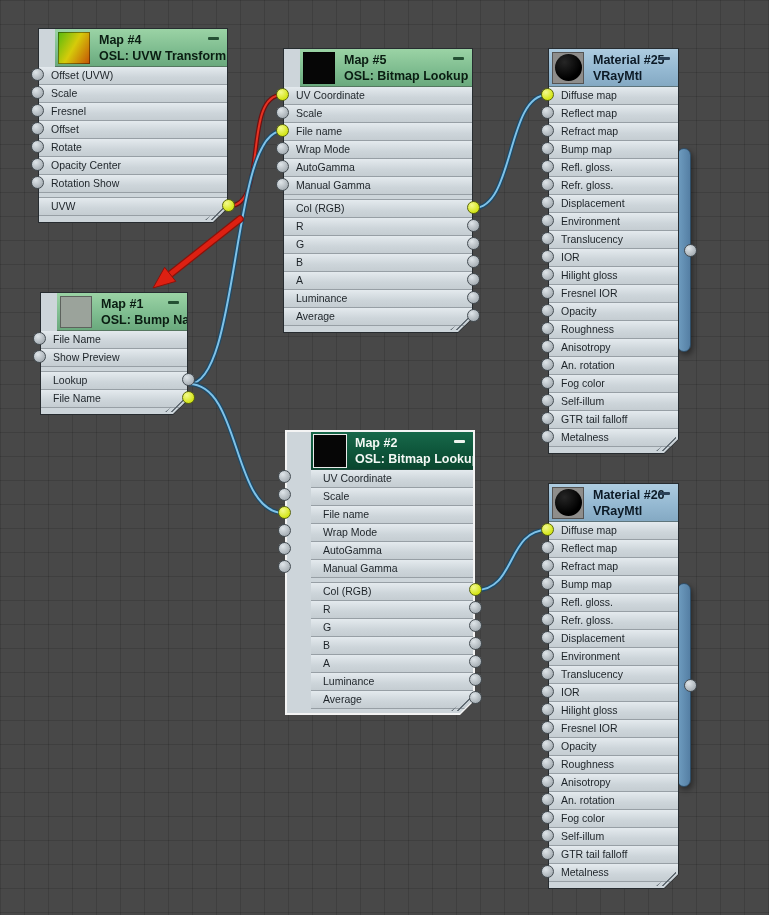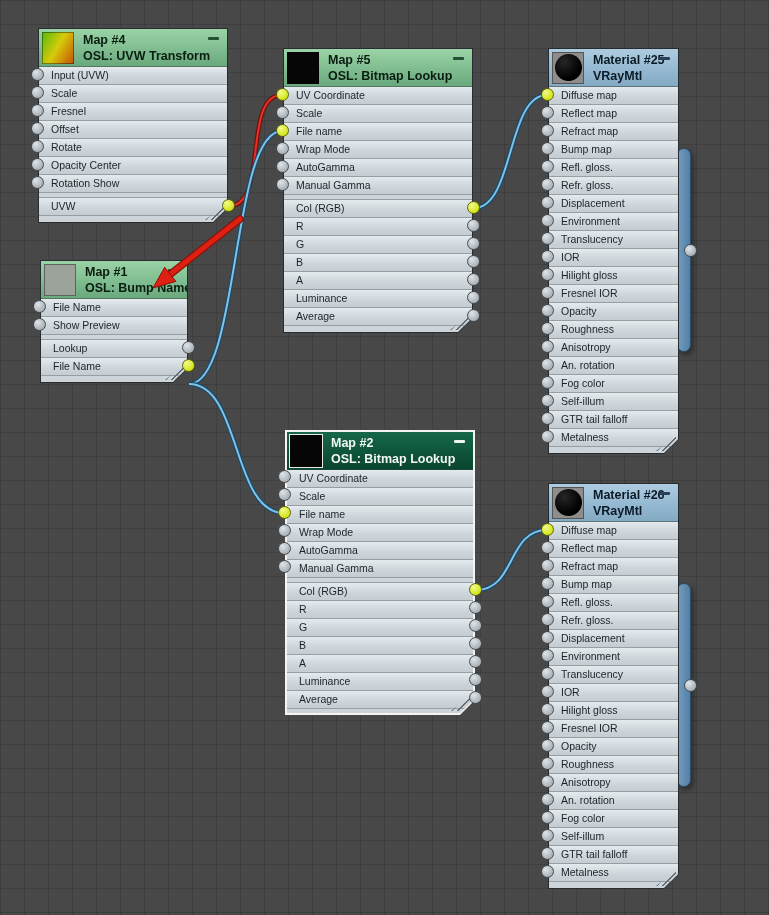--- a/index.html
+++ b/index.html
@@ -24,24 +24,25 @@
     filter:drop-shadow(3px 4px 4px rgba(0,0,0,.5));
   }
   .frame.selected{background:#f4f4f4;}
   .body{
     position:absolute;inset:1px;background:#cdd5da;
     clip-path:polygon(0 0,100% 0,100% calc(100% - 14px),calc(100% - 14px) 100%,0 100%);
   }
   .frame.selected .body{
     inset:2px;
     clip-path:polygon(0 0,100% 0,100% calc(100% - 13px),calc(100% - 13px) 100%,0 100%);
+    padding-left:24px;
   }
   .header{height:38px;display:flex;align-items:center;position:relative;
     border-bottom:1px solid rgba(30,45,40,.55);box-sizing:border-box;}
-  .h-light-green{background:linear-gradient(180deg,#9bd3a5 0%,#7fbd90 55%,#6aa97d 100%);color:#0a1d12;}
+  .h-light-green{background:linear-gradient(180deg,#9bd3a5 0%,#7fbd90 55%,#6aa97d 100%);color:#0a1d12;margin-left:16px;}
   .h-dark-green{background:linear-gradient(180deg,#17684a 0%,#0e553a 55%,#0a462f 100%);color:#f3f8f4;}
   .h-blue{background:linear-gradient(180deg,#aecce0 0%,#95b9d2 55%,#84a9c3 100%);color:#0c1a26;}
   .thumb{width:32px;height:32px;margin-left:3px;flex:none;box-shadow:inset 0 0 0 1px rgba(0,0,0,.4);}
   .t-black{background:#060606;}
   .t-black-outline{background:#060606;box-shadow:0 0 0 1px #e9e9e9;}
   .t-gray{background:#9ba39b;}
   .t-uvw{background:linear-gradient(120deg,#54ba0e 0%,#d6cb0a 48%,#c44f06 100%);}
   .t-sphere{background:#8e8d8b;display:flex;align-items:center;justify-content:center;}
   .t-sphere::after{content:"";width:27px;height:27px;border-radius:50%;
     background:radial-gradient(circle at 35% 30%,#262626 0%,#000 65%);}
@@ -102,21 +103,21 @@
         <div class="frame">
           <div class="body">
             <div class="header h-light-green">
               <div class="thumb t-uvw"></div>
               <div class="titles">
                 <div>Map #4</div>
                 <div>OSL: UVW Transform</div>
               </div>
               <span class="collapse c-green"></span>
             </div>
-            <div class="row in">Input (UVW)</div>
+            <div class="row in">Offset (UVW)</div>
             <div class="row in">Scale</div>
             <div class="row in">Fresnel</div>
             <div class="row in">Offset</div>
             <div class="row in">Rotate</div>
             <div class="row in">Opacity Center</div>
             <div class="row in">Rotation Show</div>
             <div class="sep"></div>
             <div class="row out">UVW</div>
             <div class="grip"></div>
           </div>
@@ -222,21 +223,21 @@
         <span class="dot" style="left: -7px; top: 238px;"></span>
         <span class="dot" style="left: -7px; top: 256px;"></span>
         <span class="dot" style="left: -7px; top: 274px;"></span>
         <span class="dot" style="left: -7px; top: 292px;"></span>
         <span class="dot" style="left: -7px; top: 310px;"></span>
         <span class="dot" style="left: -7px; top: 328px;"></span>
         <span class="dot" style="left: -7px; top: 346px;"></span>
         <span class="dot" style="left: -7px; top: 364px;"></span>
         <span class="dot" style="left: -7px; top: 382px;"></span>
       </div>
-      <div class="node" style="left: 40px; top: 260px; width: 148px; height: 123px;">
+      <div class="node" style="left: 40px; top: 292px; width: 148px; height: 123px;">
         <div class="frame">
           <div class="body">
             <div class="header h-light-green">
               <div class="thumb t-gray"></div>
               <div class="titles">
                 <div>Map #1</div>
                 <div>OSL: Bump Name</div>
               </div>
               <span class="collapse c-green"></span>
             </div>

